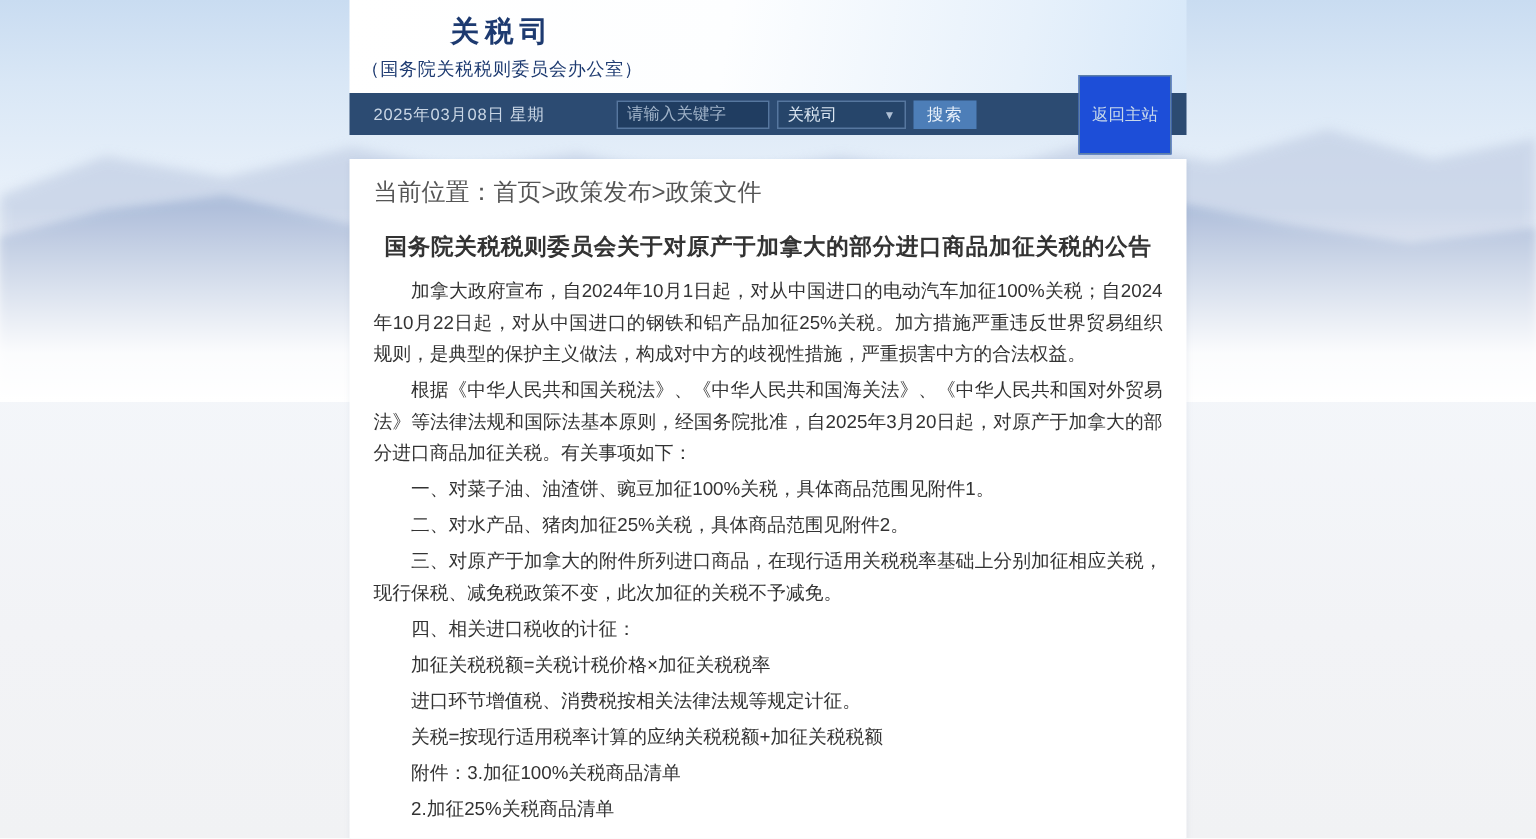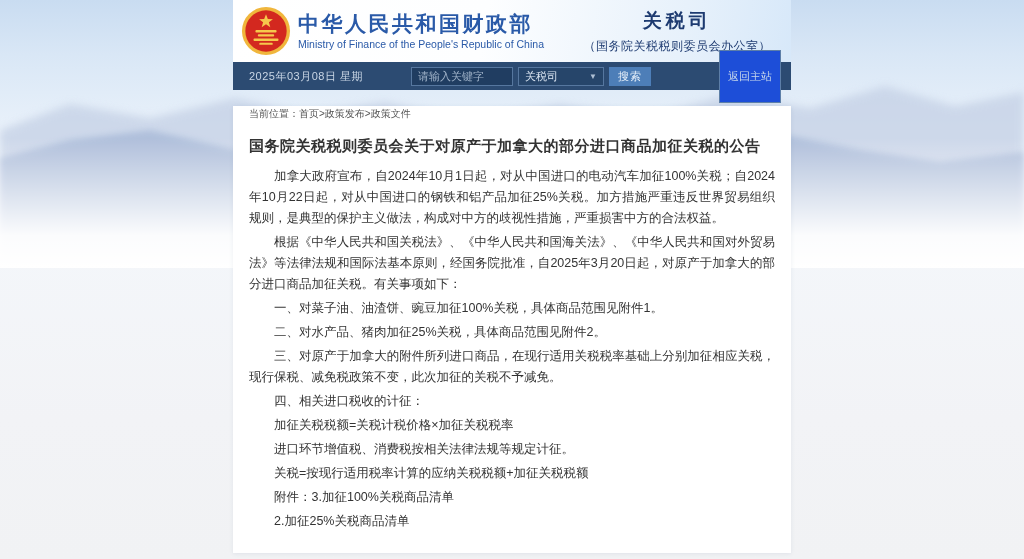--- a/index.html
+++ b/index.html
@@ -58,23 +58,23 @@
     margin-left:auto; font-size:11px; color:#c8d8ea; text-decoration:none;
     border:1px solid #5d7fa8; background:#1d4ed8; padding:18px 8px; cursor:pointer;
   }
 
   
   .panel{
     background:#ffffff; margin-top:16px; min-height:437px;
     padding:0 16px 18px 16px;
     box-shadow:0 1px 4px rgba(80,100,140,0.10);
   }
-  .breadcrumb{ padding-top:1px; font-size:10px; color:#555; cursor:pointer; }
+  .breadcrumb{ padding-top:12px; font-size:16px; color:#555; cursor:pointer; }
   .article-title{
-    margin-top:16px; font-size:15px; font-weight:bold;
+    margin-top:16px; text-align:center; font-size:15px; font-weight:bold;
     color:#333; letter-spacing:0.5px;
   }
   .docnum{ margin-top:13px; text-align:center; font-size:12px; font-weight:bold; color:#333; }
   .article{ margin-top:10px; }
   .article p{
     font-size:12.5px; color:#333; line-height:21px; margin:3px 0;
     text-indent:2em; text-align:justify;
   }
 </style>
 </head>
@@ -97,35 +97,20 @@
       </linearGradient>
     </defs>
     <path d="M0,72 L70,46 L150,60 L235,40 L305,56 L385,44 L465,62 L560,46 L645,60 L730,36 L810,50 L885,28 L955,48 L1024,34 L1024,210 L0,210 Z" fill="#c4d0e5" opacity="0.75" filter="url(#soft1)"></path>
     <path d="M0,100 L70,82 L150,72 L235,92 L330,104 L420,118 L520,128 L620,110 L700,90 L780,76 L860,92 L940,104 L1024,94 L1024,210 L0,210 Z" fill="#a9bad8" opacity="0.8" filter="url(#soft2)"></path>
     <rect x="0" y="80" width="1024" height="130" fill="url(#fog)"></rect>
   </svg>
 
   <div class="site">
 
     <header class="masthead">
-      <div class="brand">
-        <svg class="emblem" viewBox="0 0 52 52">
-          <circle cx="26" cy="26" r="25" fill="#f0b63c"></circle>
-          <circle cx="26" cy="26" r="21.5" fill="#d3281f"></circle>
-          <polygon points="26,8.5 27.9,13.6 33.2,13.8 29,17.0 30.5,22.1 26,19.1 21.5,22.1 23,17.0 18.8,13.8 24.1,13.6" fill="#f6c84c"></polygon>
-          <rect x="15" y="25" width="22" height="2.6" rx="1" fill="#f6c84c"></rect>
-          <rect x="17.5" y="29.5" width="17" height="2.2" rx="1" fill="#f6c84c"></rect>
-          <rect x="13" y="33.8" width="26" height="2.6" rx="1" fill="#f6c84c"></rect>
-          <rect x="19" y="38.2" width="14" height="2.2" rx="1" fill="#f6c84c"></rect>
-        </svg>
-        <div>
-          <div class="brand-cn">中华人民共和国财政部</div>
-          <div class="brand-en">Ministry of Finance of the People's Republic of China</div>
-        </div>
-      </div>
       <div class="dept">
         <div class="dept-name">关税司</div>
         <div class="dept-sub">（国务院关税税则委员会办公室）</div>
       </div>
     </header>
 
     <div class="toolbar">
       <span class="date">2025年03月08日  星期</span>
       <div class="search-group">
         <input class="search-input" type="text" placeholder="请输入关键字" style="">

